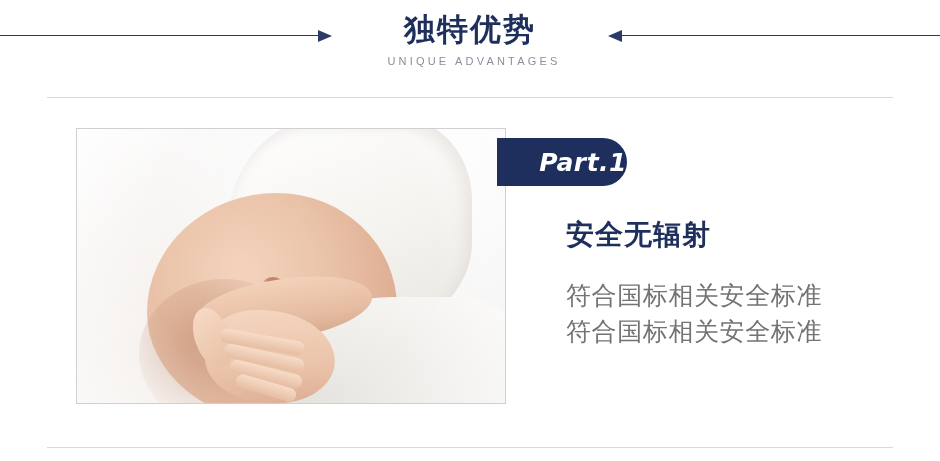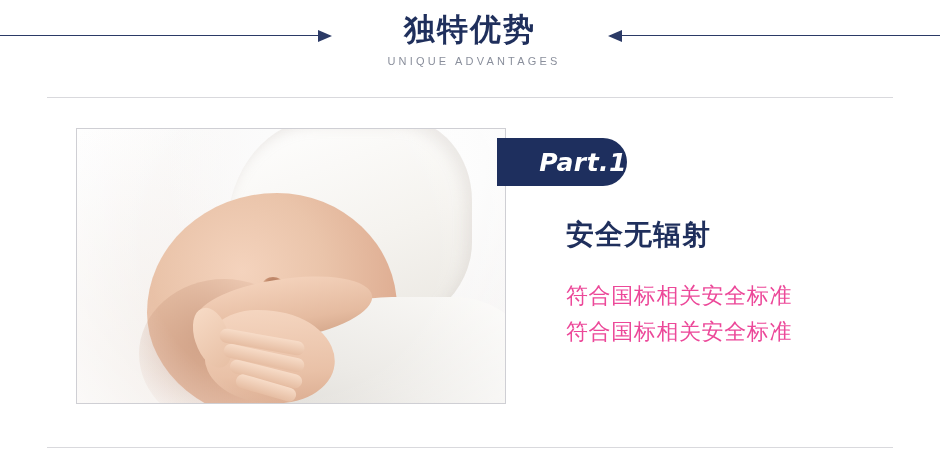--- a/index.html
+++ b/index.html
@@ -237,22 +237,22 @@
     font-weight: bold;
     color: #1f2f5c;
     letter-spacing: 1px;
     line-height: 34px;
   }
   .sub-lines {
     position: absolute;
     left: 566px;
     top: 278px;
     font-family: "DejaVu Sans", "Liberation Sans", sans-serif;
-    font-size: 22px;
-    color: #ec4899;
+    font-size: 25px;
+    color: #737373;
     line-height: 36px;
     letter-spacing: 0.6px;
   }
 </style>
 </head>
 <body>
 
 <div class="page">
 
   <div class="header">

